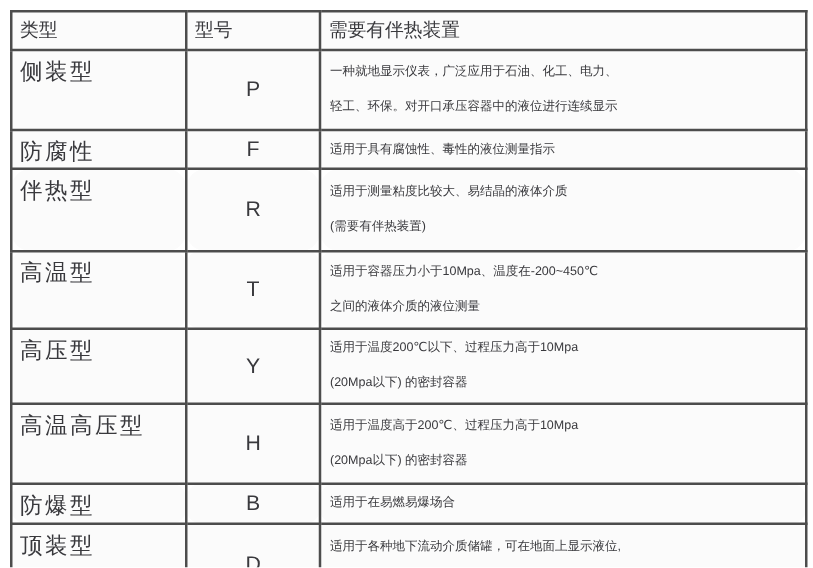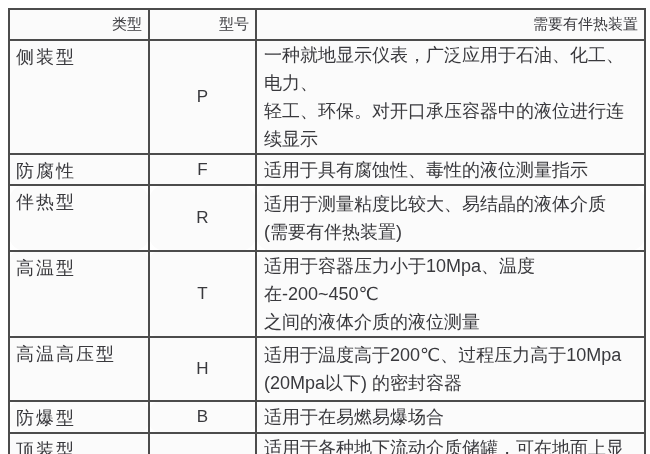--- a/index.html
+++ b/index.html
@@ -29,40 +29,40 @@
   table.spec-table col.c-desc  { width: 389px; }
 
   table.spec-table td, table.spec-table th {
     border: 2px solid #4c4c4c;
     background: #fbfbfb;
     font-weight: normal;
     overflow: hidden;
   }
   th.h-cell {
     font-size: 15px;
-    text-align: right;
+    text-align: left;
     vertical-align: middle;
     padding: 2px 6px;
     height: 25px;
   }
   td.type-cell {
     font-size: 18px;
     letter-spacing: 2px;
     text-align: left;
     vertical-align: top;
     padding: 4px 6px 0 6px;
   }
   td.model-cell {
     font-size: 17px;
     text-align: center;
     vertical-align: middle;
     padding: 0;
   }
   td.desc-cell {
-    font-size: 18px;
+    font-size: 10px;
     line-height: 28px;
     text-align: left;
     vertical-align: middle;
     padding: 0 7px;
     white-space: pre-line;
   }
   
   tr.r1 td { height: 58px; }
   tr.r2 td { height: 25px; }
   tr.r3 td { height: 60px; border-radius: 16px; }
@@ -104,20 +104,26 @@
       <td class="model-cell">R</td>
       <td class="desc-cell">适用于测量粘度比较大、易结晶的液体介质
 (需要有伴热装置)</td>
     </tr>
     <tr class="r4">
       <td class="type-cell">高温型</td>
       <td class="model-cell">T</td>
       <td class="desc-cell">适用于容器压力小于10Mpa、温度在-200~450℃
 之间的液体介质的液位测量</td>
     </tr>
+    <tr class="r5">
+      <td class="type-cell">高压型</td>
+      <td class="model-cell">Y</td>
+      <td class="desc-cell">适用于温度200℃以下、过程压力高于10Mpa
+(20Mpa以下) 的密封容器</td>
+    </tr>
     <tr class="r6">
       <td class="type-cell">高温高压型</td>
       <td class="model-cell">H</td>
       <td class="desc-cell">适用于温度高于200℃、过程压力高于10Mpa
 (20Mpa以下) 的密封容器</td>
     </tr>
     <tr class="r7">
       <td class="type-cell">防爆型</td>
       <td class="model-cell">B</td>
       <td class="desc-cell">适用于在易燃易爆场合</td>

